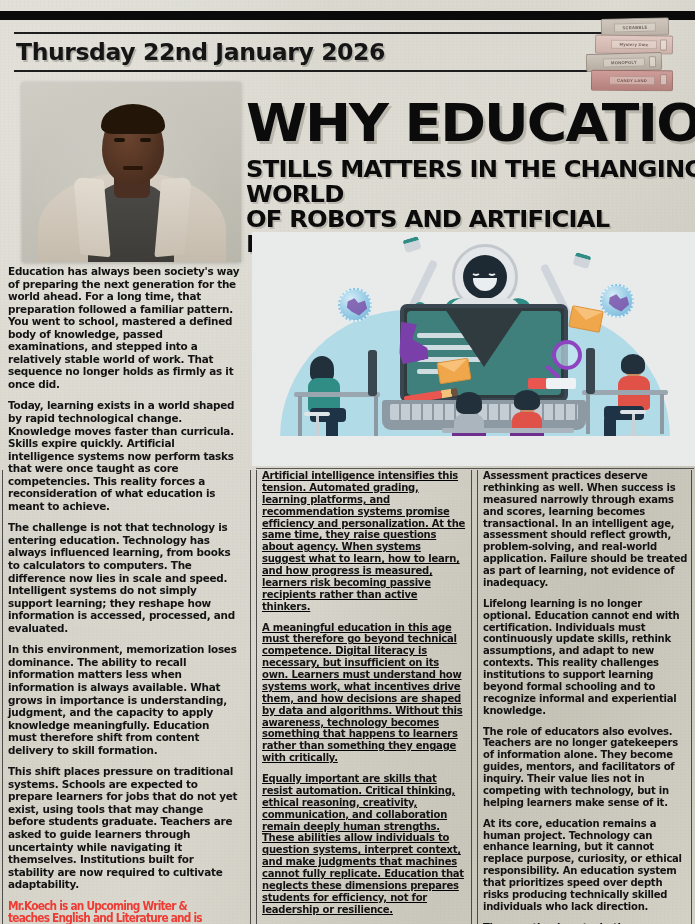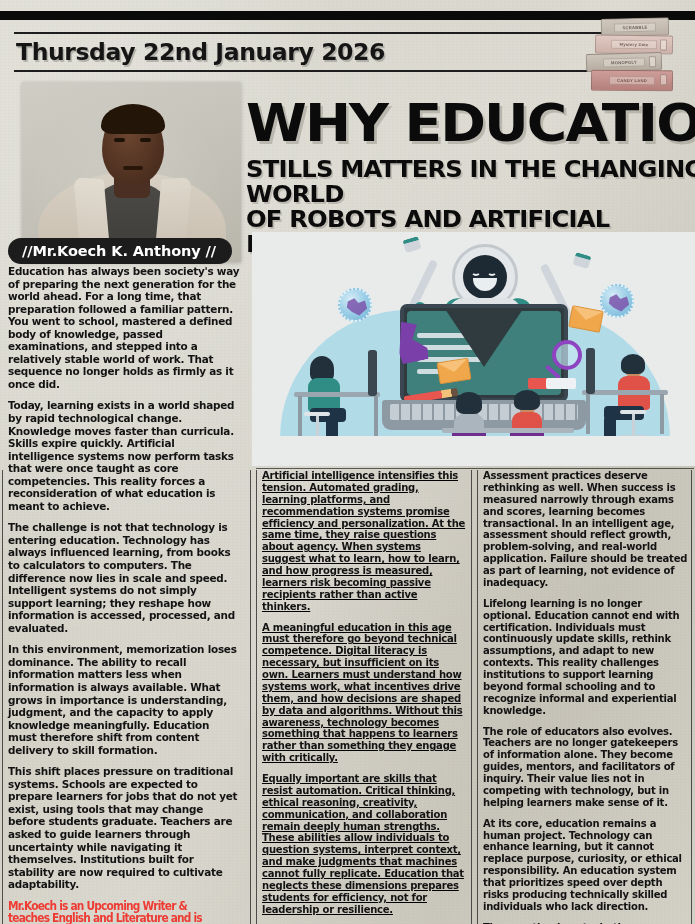--- a/index.html
+++ b/index.html
@@ -576,23 +576,20 @@
     <div class="ap-lapel-l"></div>
     <div class="ap-lapel-r"></div>
     <div class="ap-neck"></div>
     <div class="ap-head"></div>
     <div class="ap-hair"></div>
     <div class="ap-eye l"></div>
     <div class="ap-eye r"></div>
     <div class="ap-mouth"></div>
   </div>
 
-  <div class="photo-caption">
-    <span>//Mr.Koech K. Anthony //</span>
-  </div>
 
   <div class="headline-block">
     <div class="headline-main">WHY EDUCATION</div>
     <div class="headline-sub">
       <span class="l1">STILLS MATTERS IN THE CHANGING WORLD</span>
       <span class="l2">OF ROBOTS AND ARTIFICIAL INTELLIGENCE ?</span>
     </div>
   </div>
 
   <div class="illustration">

